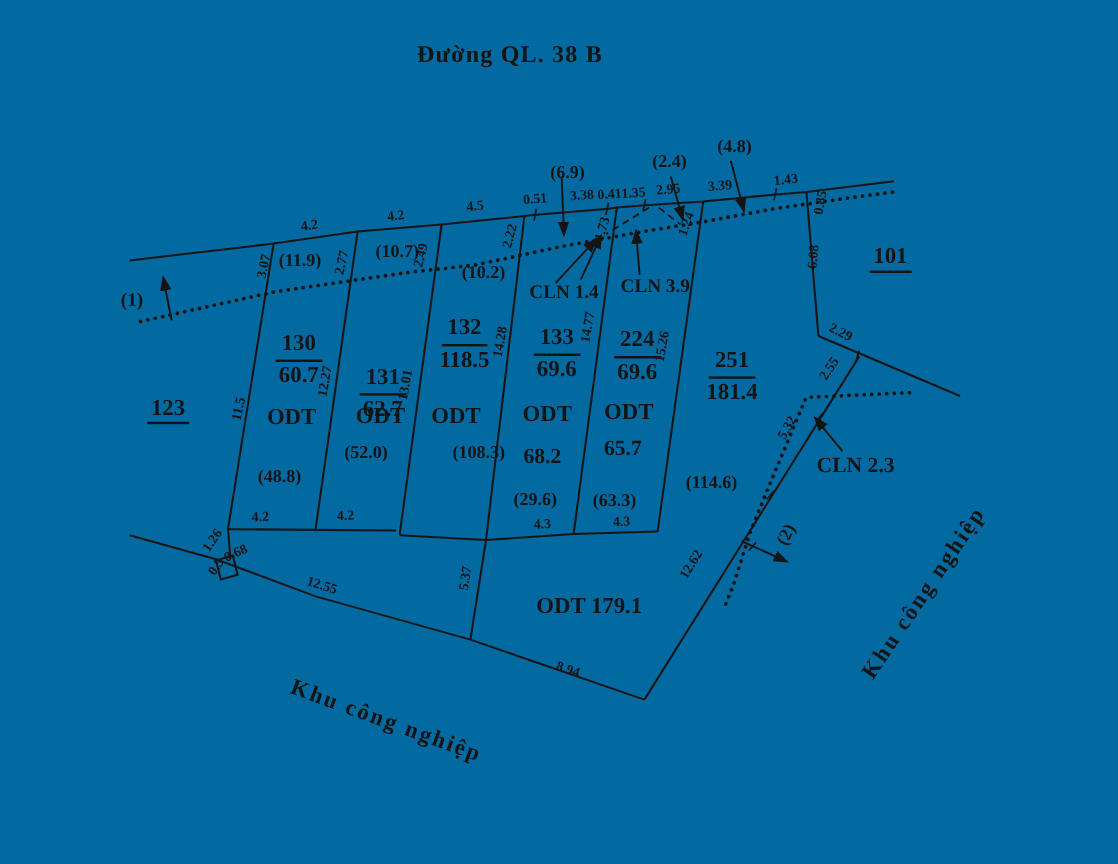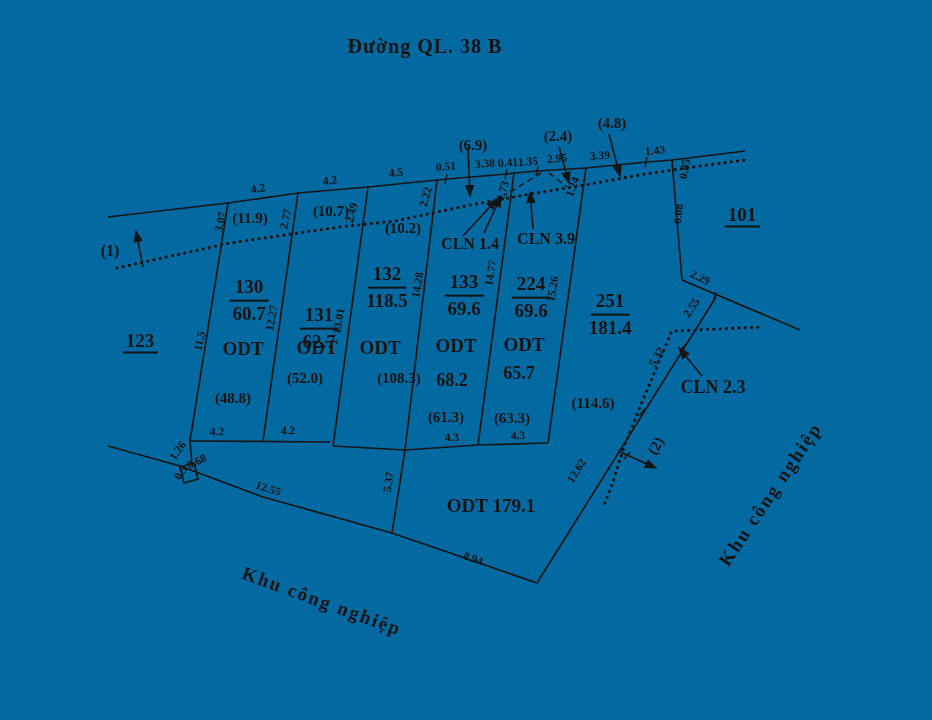--- a/index.html
+++ b/index.html
@@ -179,21 +179,21 @@
   <div class="lbl fs19" style="left:317px;top:347px;">ODT</div>
   <div class="lbl fs19" style="left:380px;top:347px;">ODT</div>
   <div class="lbl fs19" style="left:456px;top:345px;">ODT</div>
   <div class="lbl fs19" style="left:524px;top:344px;">ODT</div>
 
   <div class="lbl fs18" style="left:452px;top:380px;">68.2</div>
   <div class="lbl fs18" style="left:519px;top:373px;">65.7</div>
   <div class="lbl fs15" style="left:233px;top:398px;">(48.8)</div>
   <div class="lbl fs15" style="left:305px;top:378px;">(52.0)</div>
   <div class="lbl fs15" style="left:375px;top:378px;margin-left:24px;">(108.3)</div>
-  <div class="lbl fs15" style="left:446px;top:417px;">(61.3)</div>
+  <div class="lbl fs15" style="left:446px;top:417px;">(29.6)</div>
   <div class="lbl fs15" style="left:512px;top:418px;">(63.3)</div>
   <div class="lbl fs15" style="left:593px;top:403px;">(114.6)</div>
 
   <div class="lbl fs19" style="left:491px;top:505px;">ODT 179.1</div>
   <div class="lbl fs19" style="left:322px;top:601px;letter-spacing:2px;transform:translate(-50%,-50%) rotate(20deg);">Khu công nghiệp</div>
   <div class="lbl fs19" style="left:770px;top:494px;letter-spacing:2px;transform:translate(-50%,-50%) rotate(-56deg);">Khu công nghiệp</div>
 
 </div>
 
 </body></html>

